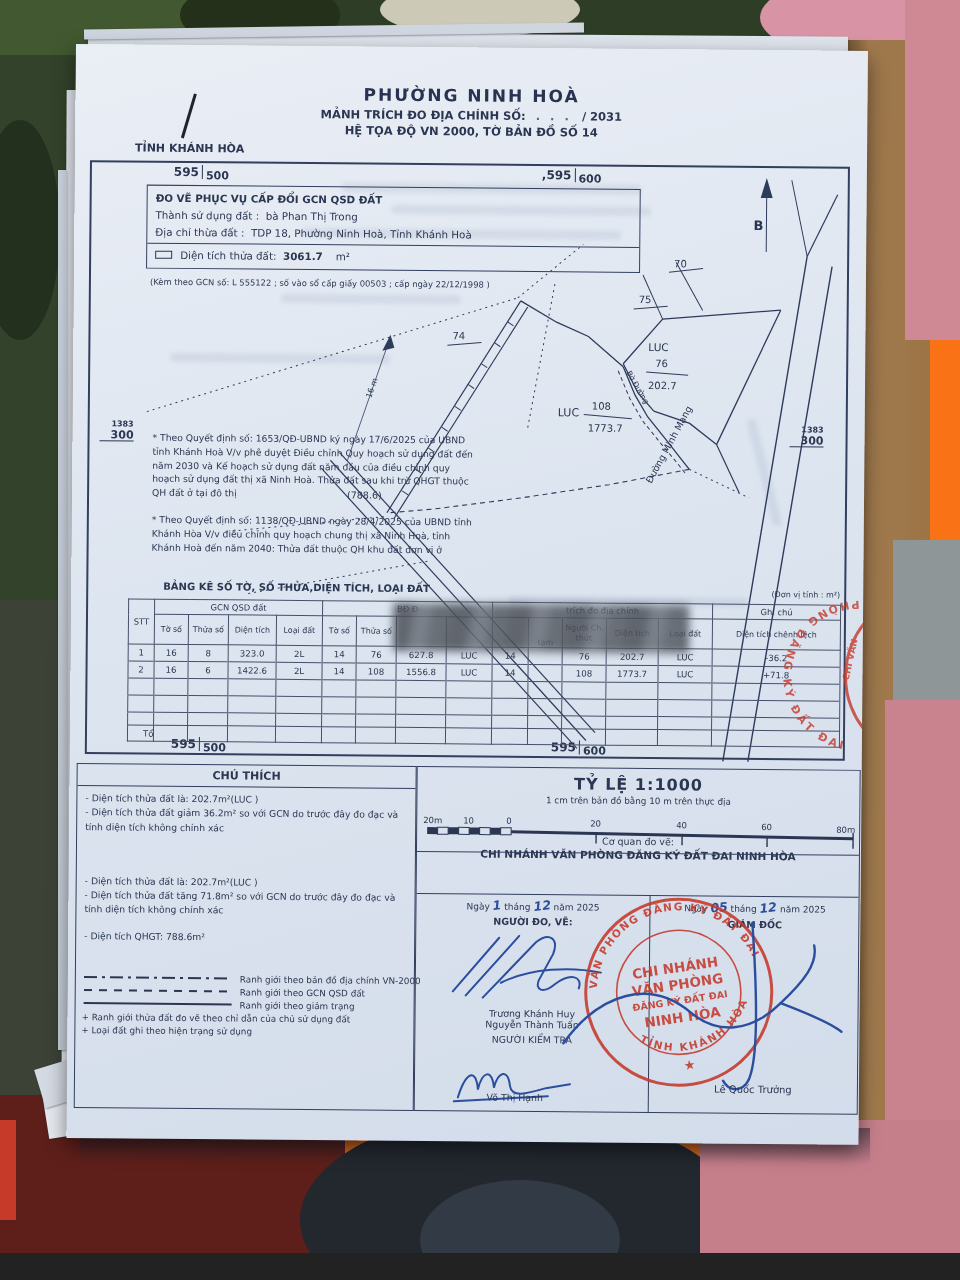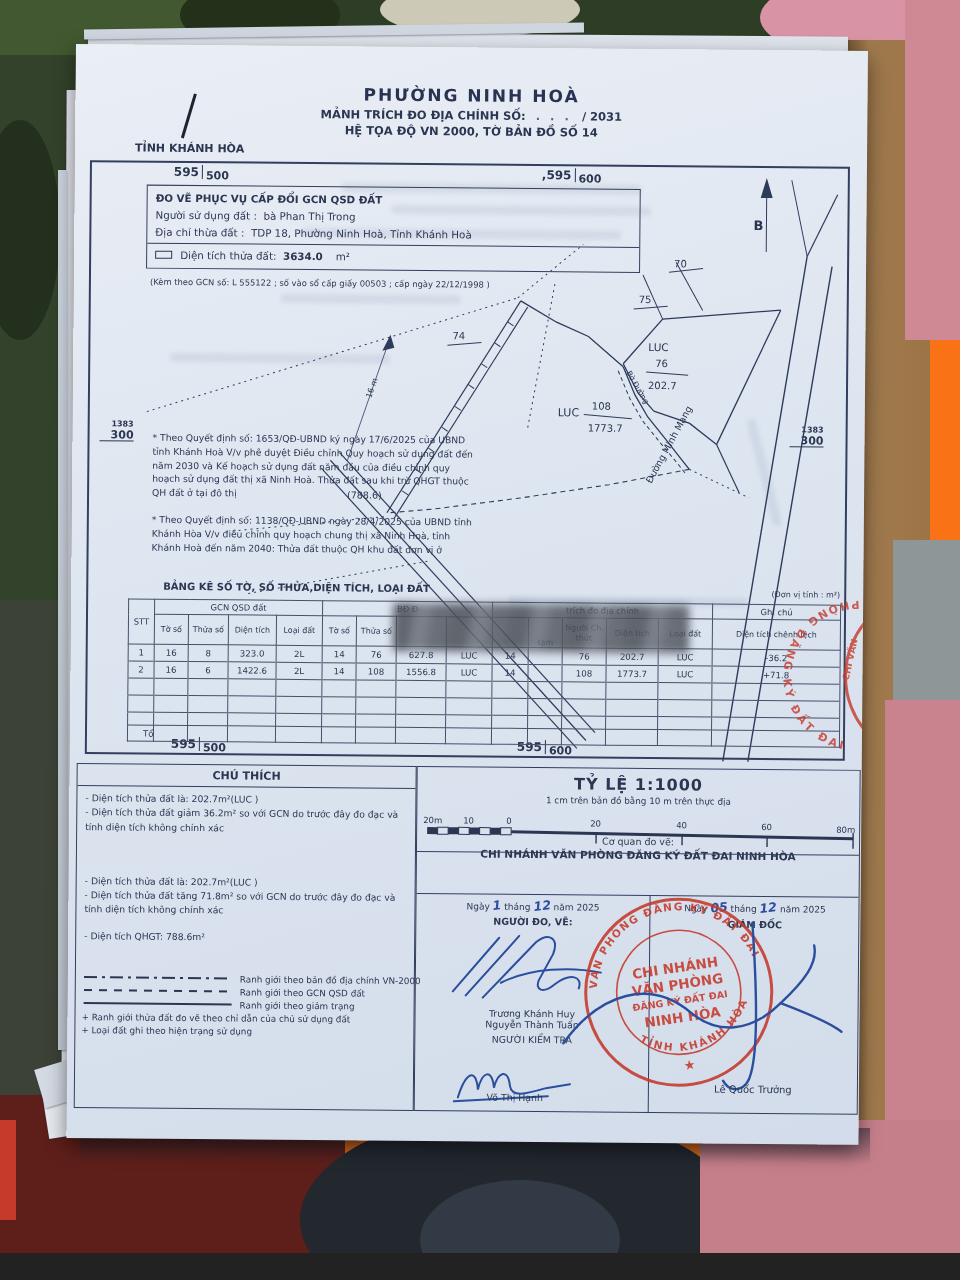--- a/index.html
+++ b/index.html
@@ -131,21 +131,21 @@
       <div class="gridlab" style="left:450px;top:2px;"><span class="gsm">,595</span><span>600</span></div>
       <div class="gridlab gv" style="left:10px;top:256px;width:34px;">
           <span class="t">1383</span>
           <span class="bg2">300</span>
         </div>
       <div class="gridlab gv" style="left:700px;top:256px;width:34px;">
           <span class="t">1383</span>
           <span class="bg2">300</span>
         </div>
       <div class="gridlab" style="left:84px;top:574px;"><span class="gsm">595</span><span>500</span></div>
-      <div class="gridlab" style="left:430px;top:574px;"><span class="gsm">595</span><span>600</span></div>
+      <div class="gridlab" style="left:464px;top:574px;"><span class="gsm">595</span><span>600</span></div>
 
       <div class="smudge" style="left:250px;top:18px;width:300px;height:10px;"></div>
       <div class="smudge" style="left:300px;top:40px;width:260px;height:9px;"></div>
       <div class="smudge" style="left:210px;top:64px;width:320px;height:9px;"></div>
       <div class="smudge" style="left:190px;top:130px;width:180px;height:9px;"></div>
       <div class="smudge" style="left:80px;top:190px;width:220px;height:9px;"></div>
       <div class="smudge" style="left:620px;top:300px;width:110px;height:9px;transform:rotate(75deg);"></div>
       <div class="smudge" style="left:420px;top:430px;width:240px;height:9px;"></div>
 
       <svg class="mapsvg" viewBox="0 0 760 594">
@@ -222,23 +222,23 @@
         <line x1="494" y1="248" x2="542" y2="252" stroke-width="1"></line>
         <text x="498" y="265" font-size="10">1773.7</text>
 
         <text x="258" y="334" font-size="9.5">(788.6)</text>
         <text transform="translate(536,206) rotate(59)" font-size="7.5">Bờ Đường</text>
       </svg>
     </div>
 
     <div id="infobox">
       <div class="b">ĐO VẼ PHỤC VỤ CẤP ĐỔI GCN QSD ĐẤT</div>
-      <div><span>Người sử dụng đất :</span>&nbsp;&nbsp;<span>bà Phan Thị Trong</span></div>
+      <div><span>Thành sử dụng đất :</span>&nbsp;&nbsp;<span>bà Phan Thị Trong</span></div>
       <div><span>Địa chỉ thừa đất :</span>&nbsp;&nbsp;<span>TDP 18, Phường Ninh Hoà, Tỉnh Khánh Hoà</span></div>
-      <div class="arearow"><span class="sq"></span><span>Diện tích thửa đất:</span>&nbsp;&nbsp;<span class="b">3634.0</span>&nbsp;&nbsp;&nbsp;&nbsp;<span>m²</span></div>
+      <div class="arearow"><span class="sq"></span><span>Diện tích thửa đất:</span>&nbsp;&nbsp;<span class="b">3061.7</span>&nbsp;&nbsp;&nbsp;&nbsp;<span>m²</span></div>
     </div>
     <div class="gcnnote">(Kèm theo GCN số: L 555122 ; số vào sổ cấp giấy 00503 ; cấp ngày 22/12/1998 )</div>
 
     <div id="notes">
       <p>* Theo Quyết định số: 1653/QĐ-UBND ký ngày 17/6/2025 của UBND tỉnh Khánh Hoà V/v phê duyệt Điều chỉnh Quy hoạch sử dụng đất đến năm 2030 và Kế hoạch sử dụng đất năm đầu của điều chỉnh quy hoạch sử dụng đất thị xã Ninh Hoà. Thửa đất sau khi trừ QHGT thuộc QH đất ở tại đô thị</p>
       <p>* Theo Quyết định số: 1138/QĐ-UBND ngày 28/4/2025 của UBND tỉnh Khánh Hòa V/v điều chỉnh quy hoạch chung thị xã Ninh Hoà, tỉnh Khánh Hoà đến năm 2040: Thửa đất thuộc QH khu đất đơn vị ở</p>
     </div>
 
     <div class="abs tabletitle" style="left:92px;top:536px;">BẢNG KÊ SỐ TỜ, SỐ THỬA,DIỆN TÍCH, LOẠI ĐẤT</div>
     <div class="abs" style="left:630px;top:540px;width:139px;text-align:right;font-size:8px;">(Đơn vị tính : m²)</div>

